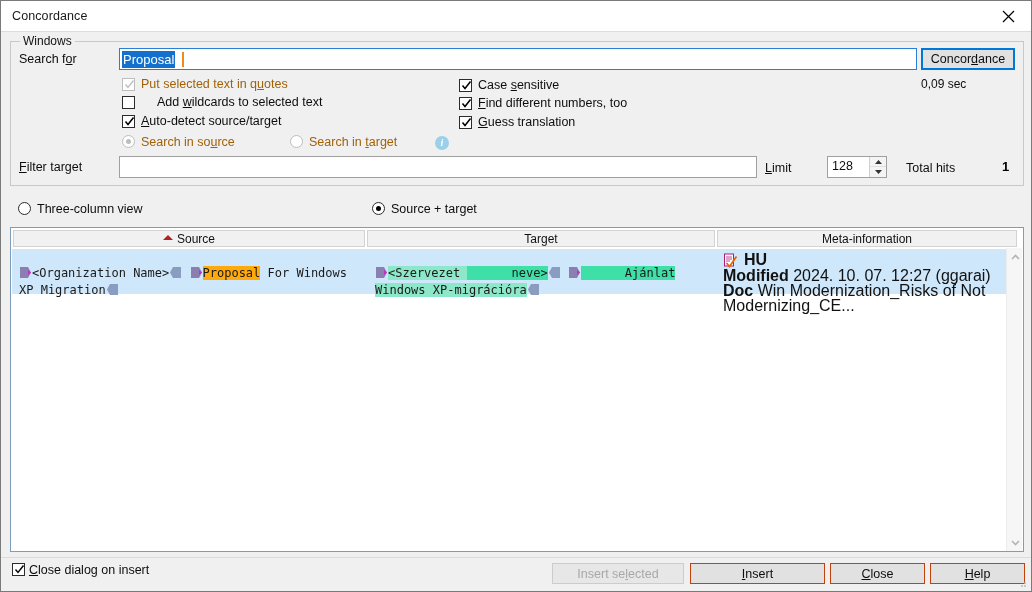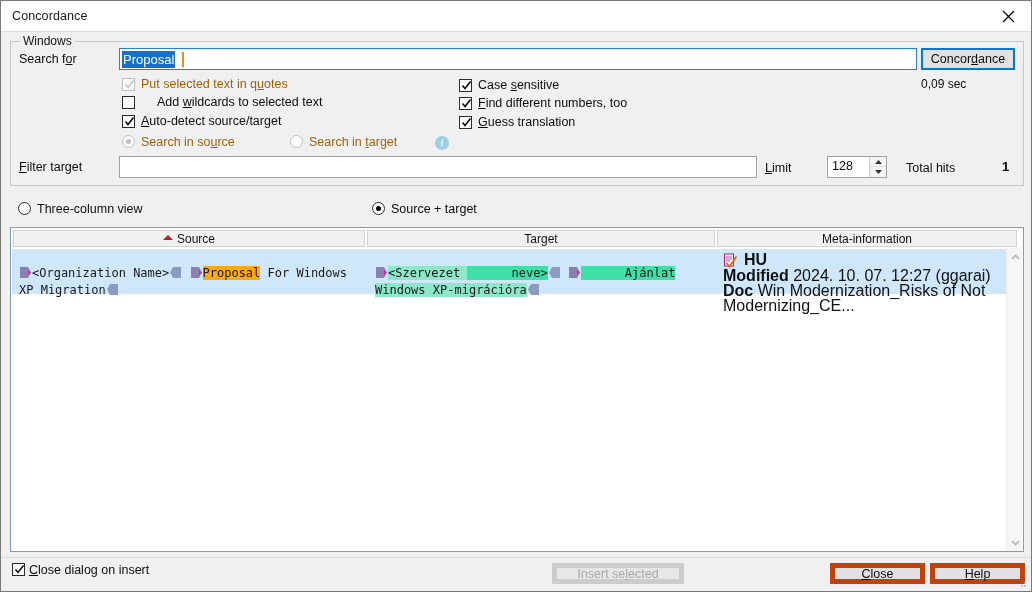--- a/index.html
+++ b/index.html
@@ -83,21 +83,21 @@
   .caret {
     position: absolute; top: 3px;
     width: 2px; height: 15px;
     background: #f08a1c;
   }
 
   
   .btn {
     position: absolute;
     background: #e1e1e1;
-    border: 5px solid #c2410c;
+    border: 1px solid #c2410c;
     font-size: 12.5px;
     color: #0d0d0d;
     display: flex; align-items: center; justify-content: center;
     cursor: default;
     font-family: "Liberation Sans", sans-serif;
   }
   .btn.focus {
     border: 2px solid #0078d7;
     background: #e1e1e1;
   }
@@ -508,20 +508,23 @@
       <svg width="11" height="13" viewBox="0 0 11 13">
           <path d="M1.5 6.5 L4 9.5 L9.5 2.5" stroke="#000" stroke-width="1.4" fill="none"></path>
         </svg>
     </span>
   </div>
   <div class="lbl" style="left:28px; top:562px;"><u>C</u>lose dialog on insert</div>
 
   <div class="btn disabled" style="left:551px; top:562px; width:132px; height:21px;">
     <span>Insert se<u>l</u>ected</span>
   </div>
+  <div class="btn" style="left:689px; top:562px; width:135px; height:21px;">
+    <span><u>I</u>nsert</span>
+  </div>
   <div class="btn" style="left:829px; top:562px; width:95px; height:21px;">
     <span><u>C</u>lose</span>
   </div>
   <div class="btn" style="left:929px; top:562px; width:95px; height:21px;">
     <span><u>H</u>elp</span>
   </div>
 
   <div class="grip">
     <svg width="12" height="12" viewBox="0 0 12 12">
       <circle cx="9" cy="9" r="0.9" fill="#b5b5b5"></circle>

